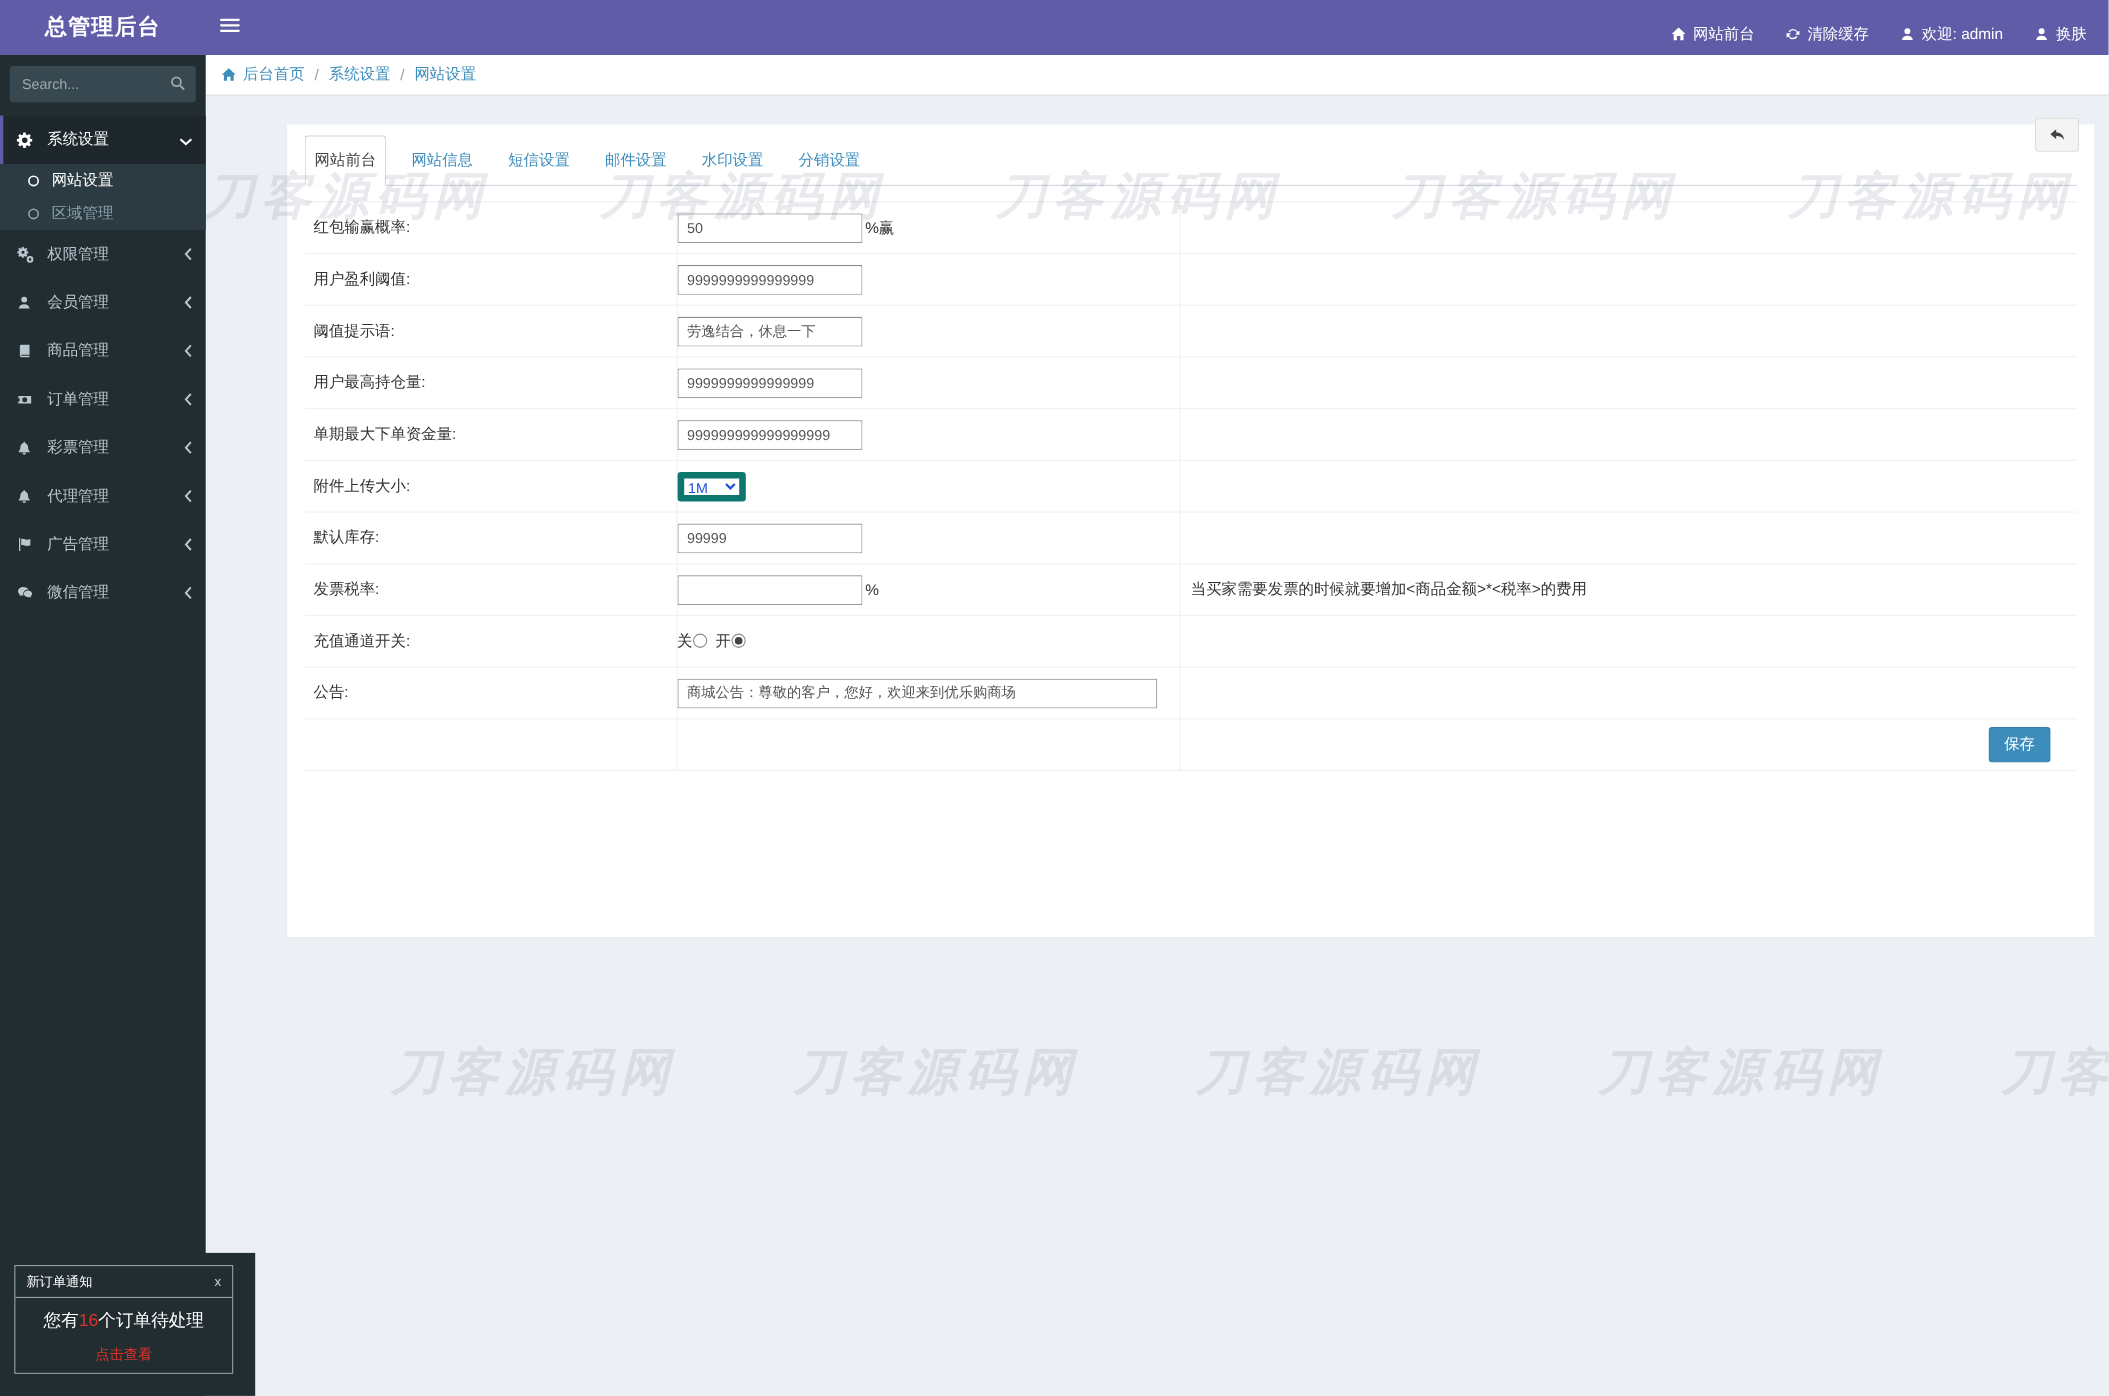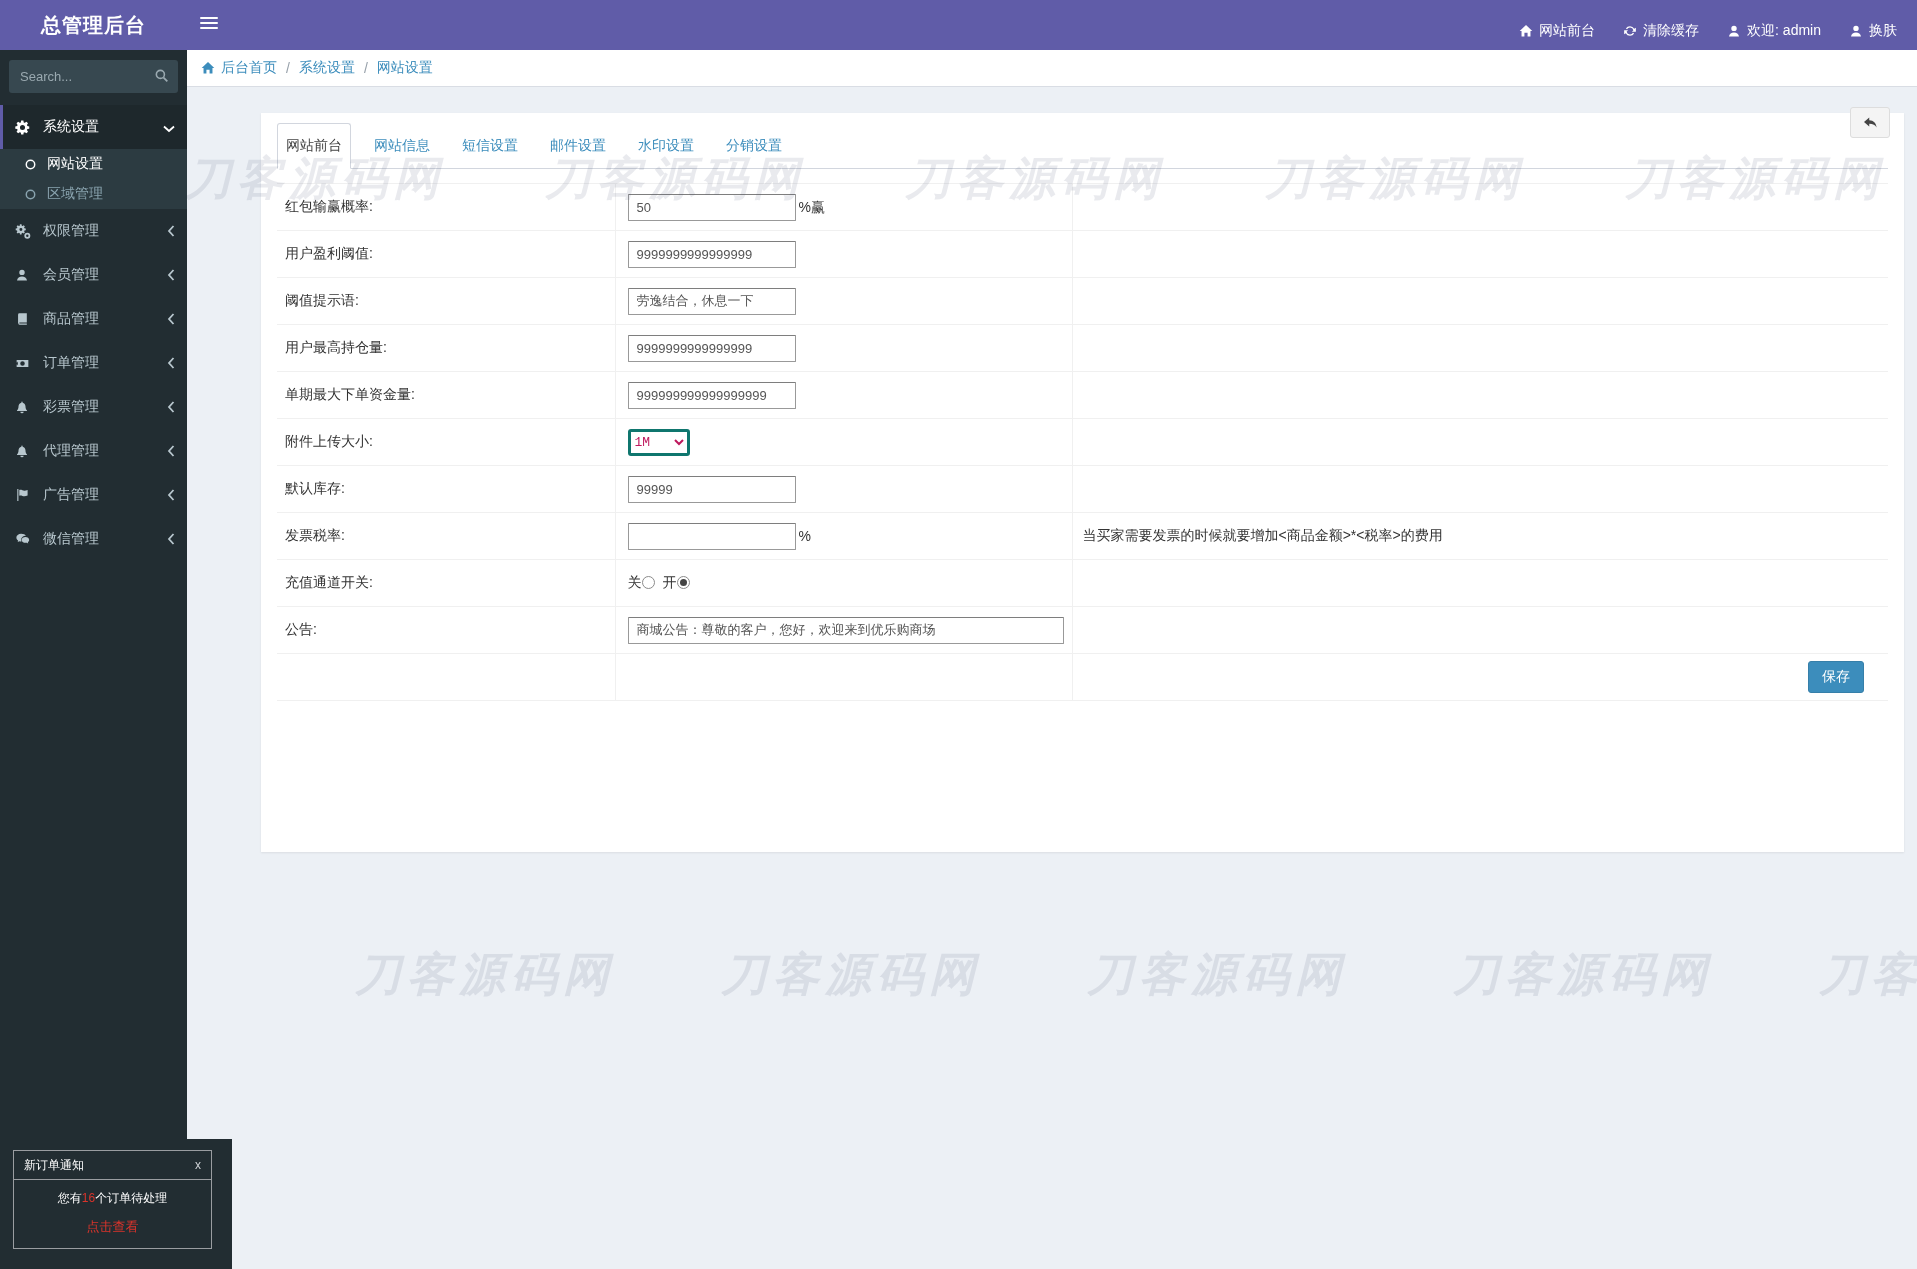--- a/index.html
+++ b/index.html
@@ -45,21 +45,21 @@
   
   .notif-wrap { position:absolute; left:0; bottom:0; width:232px; height:130px;
                 background:#222d32; z-index:250; }
   .notif-box { position:absolute; left:13px; top:11px; width:199px; height:99px;
                border:1px solid #9a9da1; }
   .notif-header { height:29px; border-bottom:1px solid #9a9da1; display:flex;
                   align-items:center; justify-content:space-between; padding:0 10px; }
   .notif-title { color:#fff; font-size:12px; }
   .notif-close { color:#cfd2d6; font-size:12px; cursor:pointer; }
   .notif-body { text-align:center; padding-top:10px; }
-  .notif-line { color:#fff; font-size:12px; }
+  .notif-line { color:#fff; font-size:16px; }
   .red { color:#d9342b; }
   .notif-link { display:inline-block; margin-top:11px; font-size:13px; cursor:pointer; text-decoration:none; }
 
   
   .content { position:absolute; left:187px; top:50px; right:0; bottom:0; background:#ecf0f5; overflow:hidden; }
   .breadcrumb-bar { height:37px; background:#fff; border-bottom:1px solid #d9dde4;
                     display:flex; align-items:center; padding-left:14px; font-size:14px; }
   .crumb { display:flex; align-items:center; gap:6px; color:#3c8dbc; cursor:pointer; text-decoration:none; }
   .crumb .micon { color:#3c8dbc; }
   .crumb-sep { color:#97a0aa; margin:0 9px; }
@@ -73,29 +73,29 @@
   .tabs { display:flex; margin:10px 16px 0 16px; border-bottom:1px solid #d2d6de; }
   .tab { font-size:14px; padding:13px 8px; color:#3c8dbc; cursor:pointer; margin-right:14px;
          border:1px solid transparent; margin-bottom:-1px; }
   .tab.active { color:#444; background:#fff; border-color:#d2d6de; border-bottom-color:#fff;
                 border-radius:3px 3px 0 0; margin-right:14px; }
 
   table.form-table { width:1611px; margin:14px 16px 0 16px; border-collapse:collapse; table-layout:fixed; }
   .form-table td { height:47px; border-bottom:1px solid #f0f0f0; vertical-align:middle; font-size:14px; color:#333; }
   .form-table tr:first-child td { border-top:1px solid #f0f0f0; }
   .form-table td.c1 { padding-left:8px; border-right:1px solid #f0f0f0; }
-  .form-table td.c2 { padding-left:12px; border-right:1px solid #f0f0f0; }
+  .form-table td.c2 { padding-left:0; border-right:1px solid #f0f0f0; }
   .form-table td.c3 { padding-left:10px; }
   .txt { width:168px; height:27px; border:1px solid #999; border-top-color:#7e7e7e; border-radius:1px;
          font-size:13px; color:#555; padding:0 8px; background:#fff; outline:none;
          font-family:"Liberation Sans","DejaVu Sans",sans-serif; }
   .txt.wide { width:436px; }
   .suffix { margin-left:3px; }
-  select.sel { width:62px; height:27px; font-size:13px; color:#be185d; border:3px solid #0f766e; border-radius:3px;
-               background:#fff; font-family:Liberation Mono, monospace; }
+  select.sel { width:62px; height:27px; font-size:13px; color:#1d4ed8; border:6px solid #0f766e; border-radius:3px;
+               background:#fff; font-family:Liberation Sans, sans-serif; }
   .radio { display:inline-block; width:13px; height:13px; border:1px solid #8b8b8b; border-radius:50%;
            background:#fff; vertical-align:-2px; margin-right:8px; cursor:pointer; }
   .radio.checked::after { content:''; display:block; width:7px; height:7px; margin:2px;
                           border-radius:50%; background:#444; }
   .save-cell { text-align:right; padding-right:24px; }
   .save-btn { background:#3c8dbc; border:1px solid #367fa9; color:#fff; font-size:14px;
               padding:6px 13px; border-radius:3px; cursor:pointer;
               font-family:"Liberation Sans","DejaVu Sans",sans-serif; }
 
   

